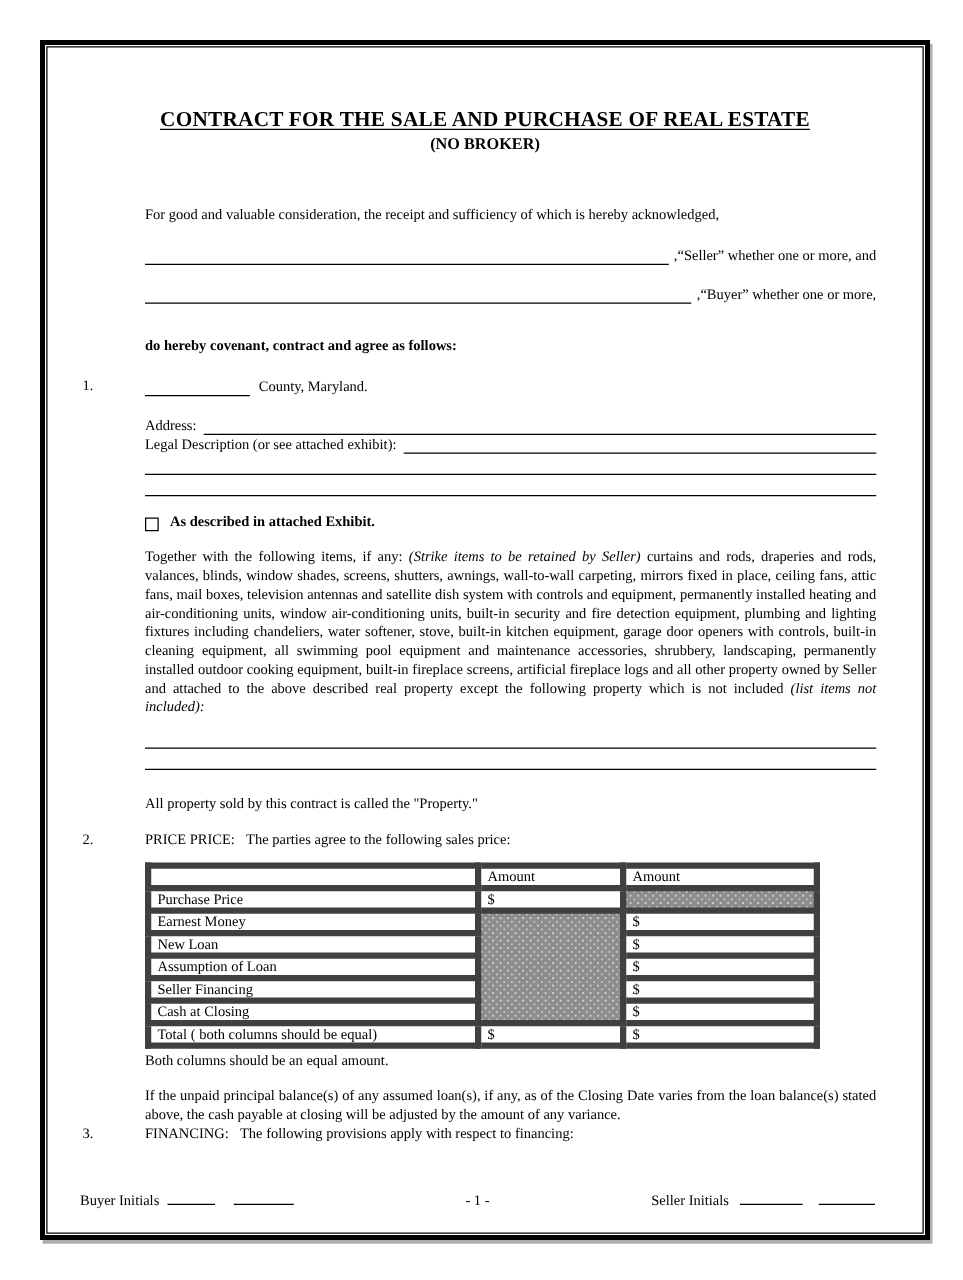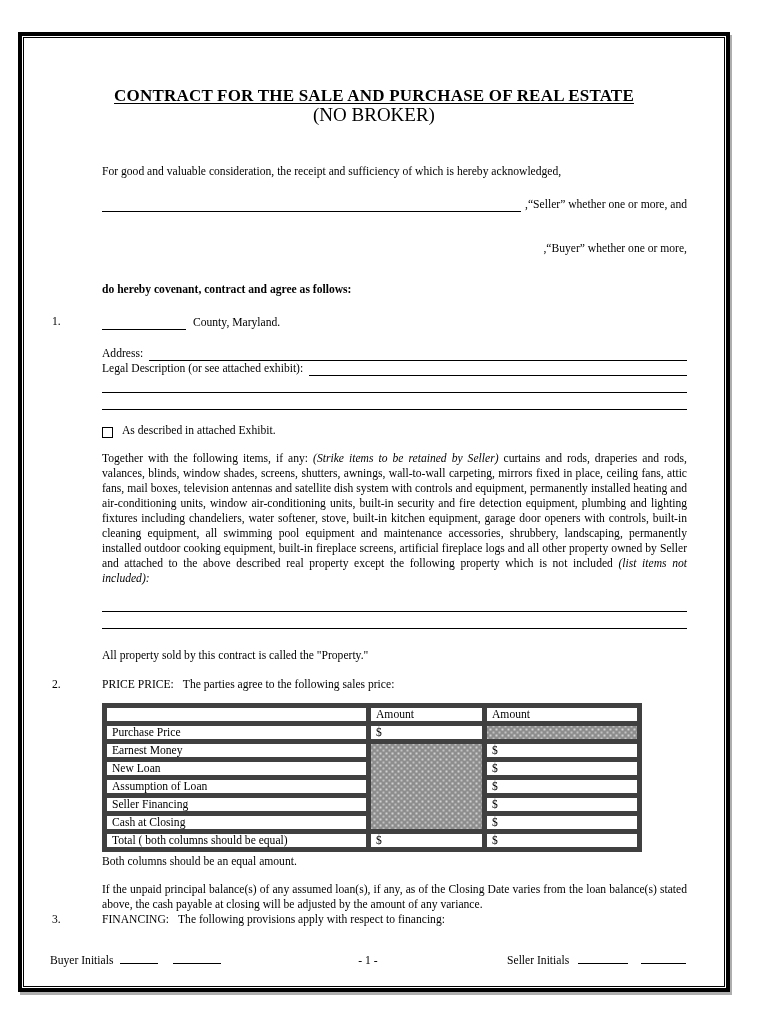--- a/index.html
+++ b/index.html
@@ -5,59 +5,59 @@
   * { box-sizing: border-box; margin: 0; padding: 0; }
   html, body { width: 770px; height: 1024px; background: #fff; }
   body {
     position: relative;
     font-family: "Liberation Serif", "DejaVu Serif", serif;
     color: #000;
     -webkit-font-smoothing: antialiased;
   }
   .frame {
     position: absolute;
-    left: 18px; top: 32px;
+    left: 32px; top: 32px;
     width: 712px; height: 960px;
     border: 4px solid #000;
     box-shadow: 2px 3px 0 0 #aeaeae;
     background: #fff;
   }
   .inner {
     position: absolute;
     left: 1px; right: 1px; top: 1px; bottom: 1px;
     border: 1px solid #000;
   }
   .content { position: absolute; left: 0; right: 0; top: 0; bottom: 0; font-size: 11.6px; line-height: 15px; }
 
   .title-block { text-align: center; margin-top: 50px; }
   .doc-title {
     display: inline-block;
     font-size: 17px; font-weight: bold; letter-spacing: 0.2px;
     text-decoration: underline;
     text-underline-offset: 2px;
   }
-  .doc-subtitle { font-size: 19px; font-weight: normal; margin-top: 2px; }
+  .doc-subtitle { font-size: 13px; font-weight: bold; margin-top: 2px; }
 
   .txt { margin-left: 78px; margin-right: 37px; }
   .just { text-align: justify; }
   .i { font-style: italic; }
 
   .row { display: flex; align-items: flex-end; }
   .fill { flex: 1 1 auto; border-bottom: 1px solid #000; height: 13px; }
   .blank { display: inline-block; border-bottom: 1px solid #000; height: 12px; vertical-align: baseline; }
   .suffix { white-space: nowrap; padding-left: 4px; }
   .lbl { white-space: nowrap; padding-right: 6px; }
   .fullline { margin-left: 78px; margin-right: 37px; height: 17px; border-bottom: 1px solid #000; }
 
   .section { position: relative; }
   .section .num { position: absolute; left: 28px; top: 0; }
   .hgap { display: inline-block; width: 28px; }
   .hgap-sm { display: inline-block; width: 9px; }
 
-  .checkline { display: flex; align-items: flex-end; }
+  .checkline { display: flex; align-items: flex-end; font-weight: bold; }
   .checkbox {
     width: 11px; height: 11px;
     border: 1px solid #000;
     display: inline-block;
     margin-right: 9px;
     background: #fff;
     flex: 0 0 auto;
   }
 
   table.price {
@@ -106,21 +106,21 @@
         <div class="doc-subtitle">(NO BROKER)</div>
       </div>
 
       <p class="txt" style="margin-top:42px;">For good and valuable consideration, the receipt and sufficiency of which is hereby acknowledged,</p>
 
       <div class="txt row" style="margin-top:18px;">
         <span class="fill"></span>
         <span class="suffix">,“Seller” whether one or more, and</span>
       </div>
 
-      <div class="txt row" style="margin-top:16px;flex-direction:column;">
+      <div class="txt row" style="margin-top:16px;">
         <span class="fill"></span>
         <span class="suffix">,“Buyer” whether one or more,</span>
       </div>
 
       <p class="txt" style="margin-top:26px;font-weight:bold;">do hereby covenant, contract and agree as follows:</p>
 
       <div class="section" style="margin-top:17px;">
         <span class="num">1.</span>
       </div>
 

